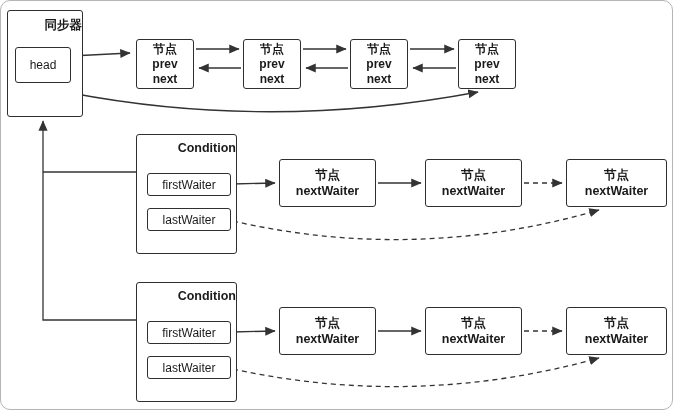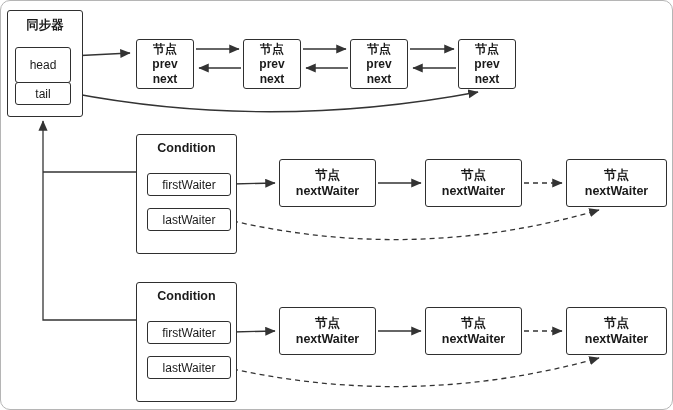--- a/index.html
+++ b/index.html
@@ -29,21 +29,21 @@
     text-align:center; z-index:2;
   }
   .wnode {
     display:flex; flex-direction:column;
     align-items:center; justify-content:center;
     font-weight:bold; font-size:12.5px; line-height:16px;
     text-align:center; z-index:2;
   }
   .container-title {
     position:absolute; left:0; right:0; top:6px;
-    text-align:center; font-weight:bold; font-size:12.5px;
+    text-align:right; font-weight:bold; font-size:12.5px;
   }
   .small-box { font-size:12px; font-weight:normal; z-index:3; }
   svg { position:absolute; left:0; top:0; z-index:1; }
 </style>
 </head>
 <body>
 
 <div class="canvas">
 
   <svg width="673" height="410" viewBox="0 0 673 410">
@@ -75,23 +75,20 @@
     <line x1="231" y1="331" x2="274" y2="330" stroke="#333" stroke-width="1.3" marker-end="url(#arr)"></line>
     <line x1="377" y1="330" x2="420" y2="330" stroke="#333" stroke-width="1.3" marker-end="url(#arr)"></line>
     <line x1="523" y1="330" x2="561" y2="330" stroke="#333" stroke-width="1.3" stroke-dasharray="5,4" marker-end="url(#arr)"></line>
     <path d="M232,368 Q415,408 598,357" fill="none" stroke="#333" stroke-width="1.3" stroke-dasharray="5,4" marker-end="url(#arr)"></path>
   </svg>
 
   <div class="box" style="left:6px;top:9px;width:76px;height:107px;z-index:2">
     <div class="container-title">同步器</div>
     <div class="box flexc small-box" style="left:7px;top:36px;width:56px;height:36px">
       <span>head</span>
-    </div>
-    <div class="box flexc small-box" style="left:7px;top:71px;width:56px;height:23px">
-      <span>tail</span>
     </div>
   </div>
 
   <div class="box qnode" style="left:135px;top:38px;width:58px;height:50px">
     <div>节点</div>
     <div>prev</div>
     <div>next</div>
   </div>
   <div class="box qnode" style="left:242px;top:38px;width:58px;height:50px">
     <div>节点</div>

